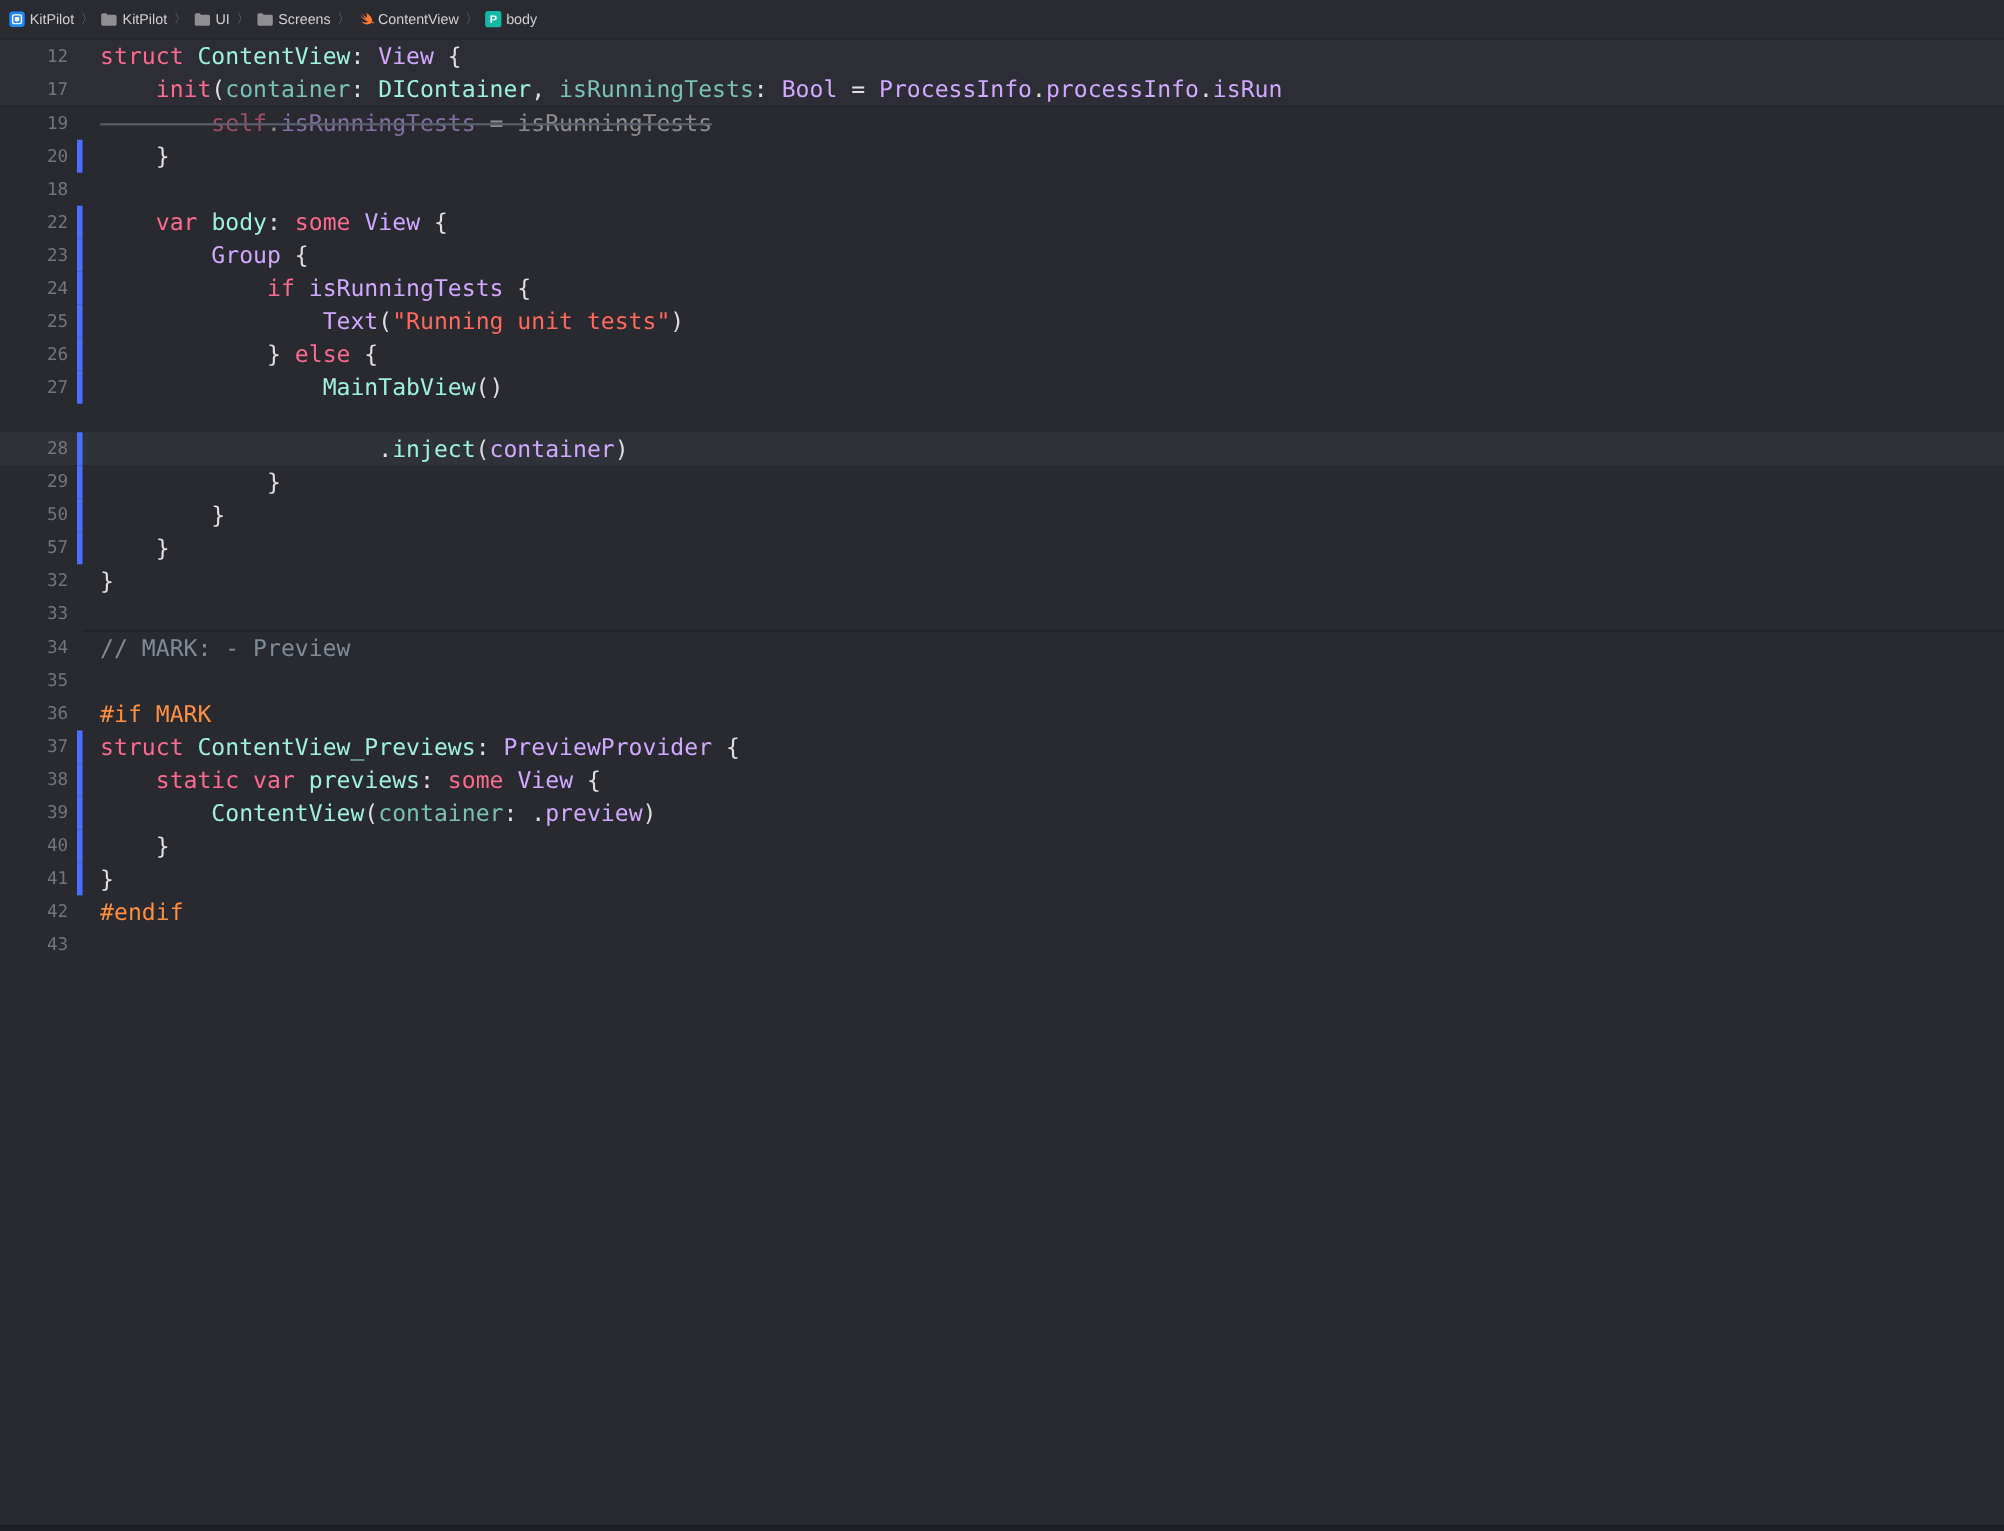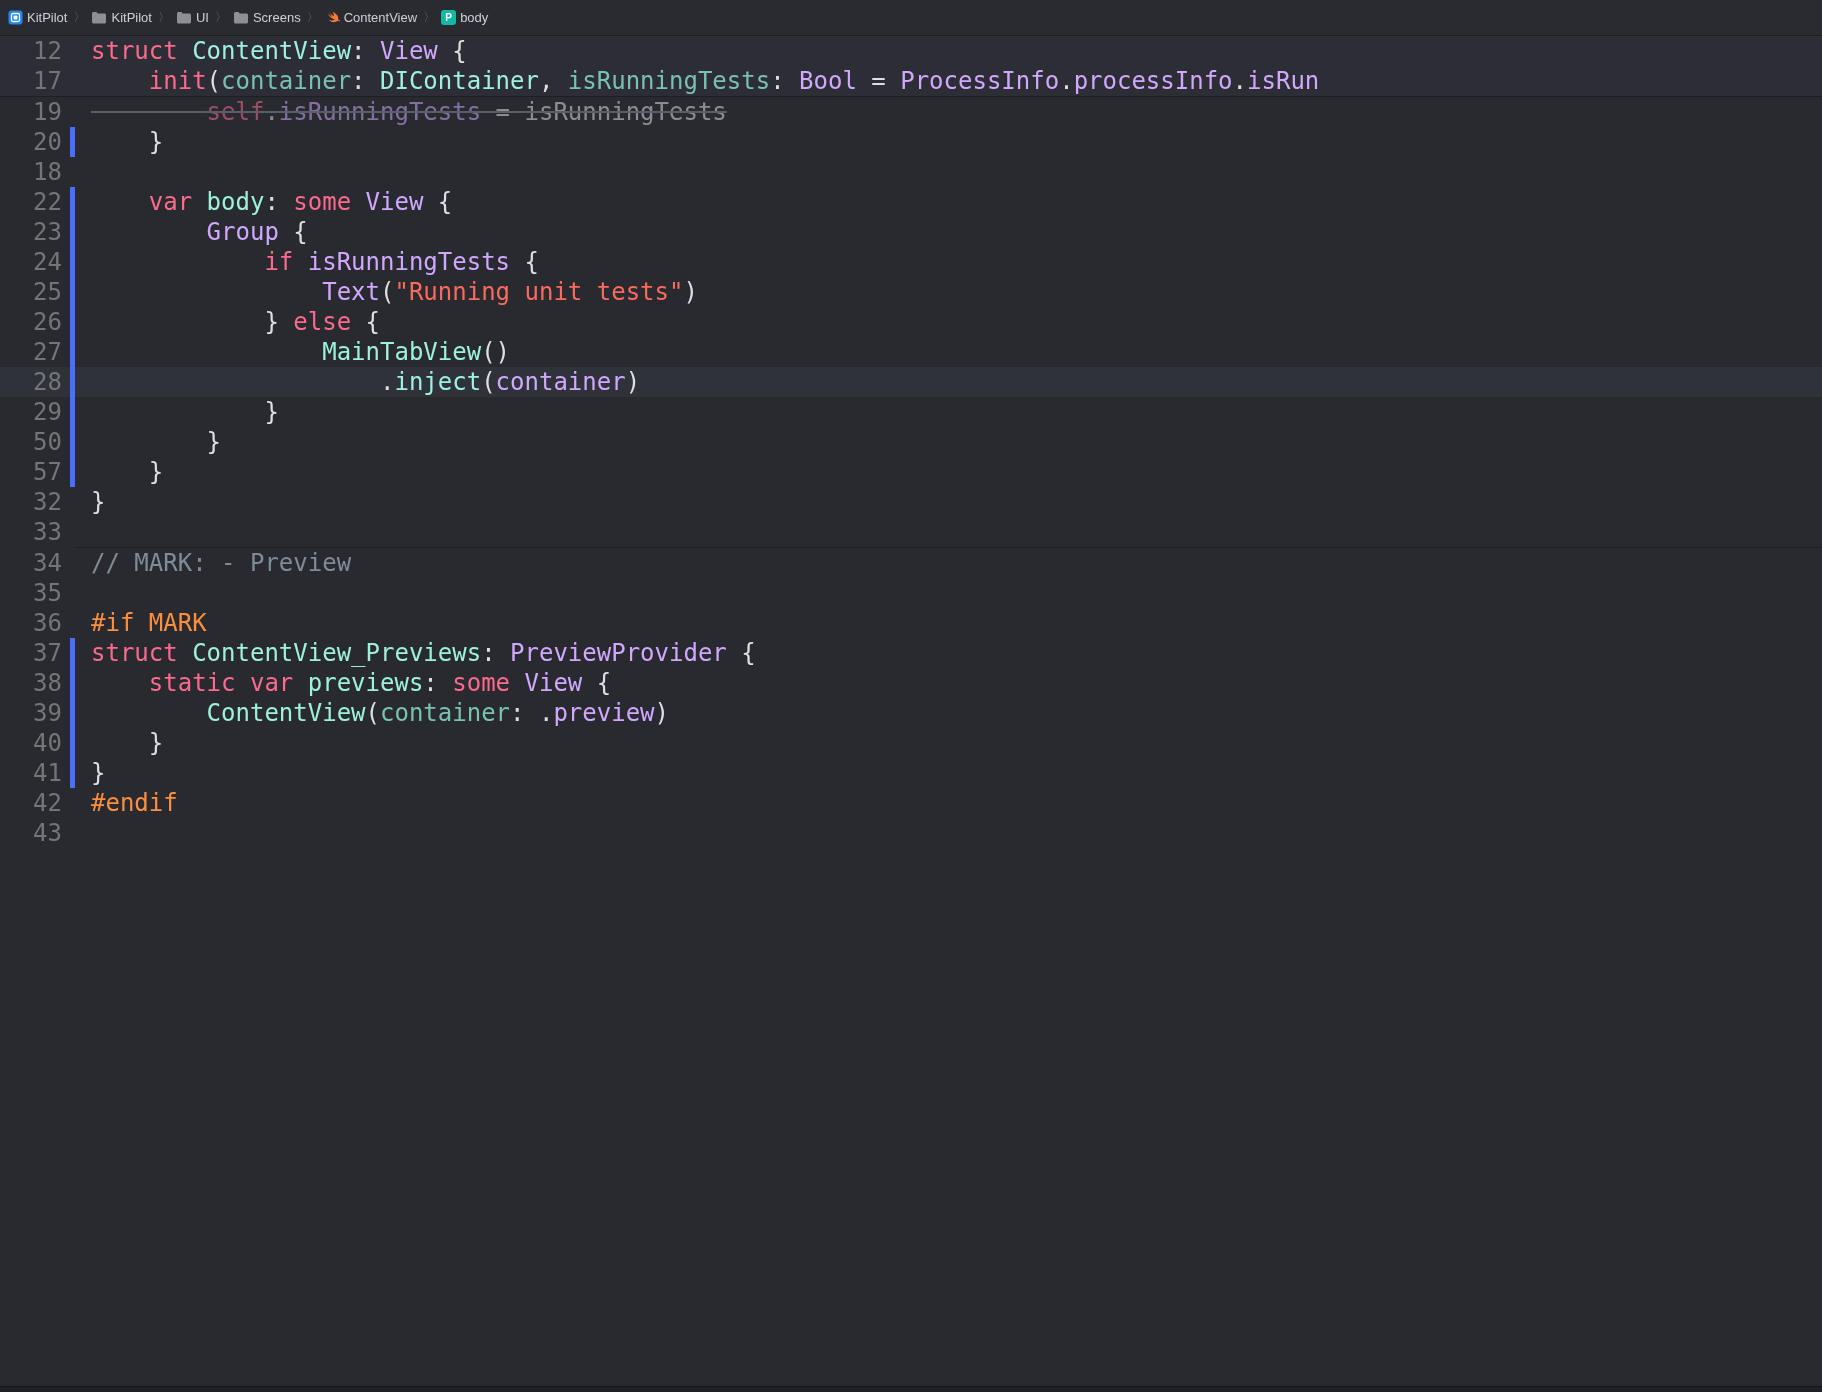--- a/index.html
+++ b/index.html
@@ -50,40 +50,40 @@
     display: flex;
     align-items: flex-start;
     min-height: 30px;
   }
   .gutter {
     width: 70px;
     flex: 0 0 70px;
     text-align: right;
     padding-right: 8px;
     color: #747579;
-    font-size: 24px;
+    font-size: 16px;
     line-height: 30px;
     user-select: none;
   }
   .change-bar {
     width: 5px;
     flex: 0 0 5px;
     align-self: stretch;
   }
   .change-bar.mod { background: #4a6eff; }
   .code {
     flex: 1;
     white-space: pre;
-    font-size: 24px;
+    font-size: 21px;
     line-height: 30px;
     color: #dfdfe0;
     padding-left: 16px;
     overflow: hidden;
   }
-  .code-row.hl { background: #2f3239; }
+  .code-row.hl { background: #2f3239; margin-top: 26px; }
   .code-row.faded .code { opacity: 0.55; }
   
   
   .kw   { color: #fc6a8e; }   
   .type { color: #d0a8ff; }   
   .tlib { color: #9ef1dd; }
   .param{ color: #78c2b3; }
   .str  { color: #fc6a5d; }
   .cmt  { color: #7f8c98; }
   .pre  { color: #fd8f3f; }

